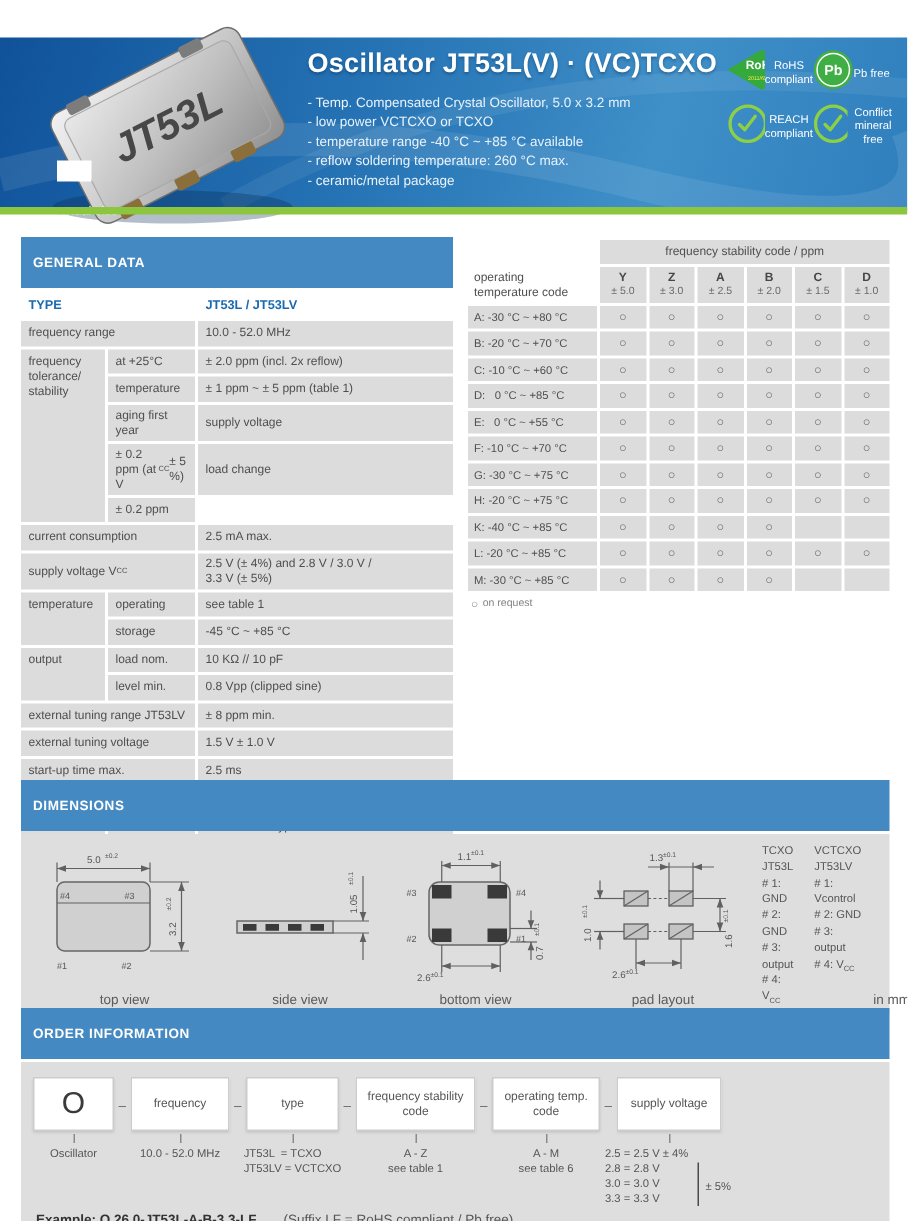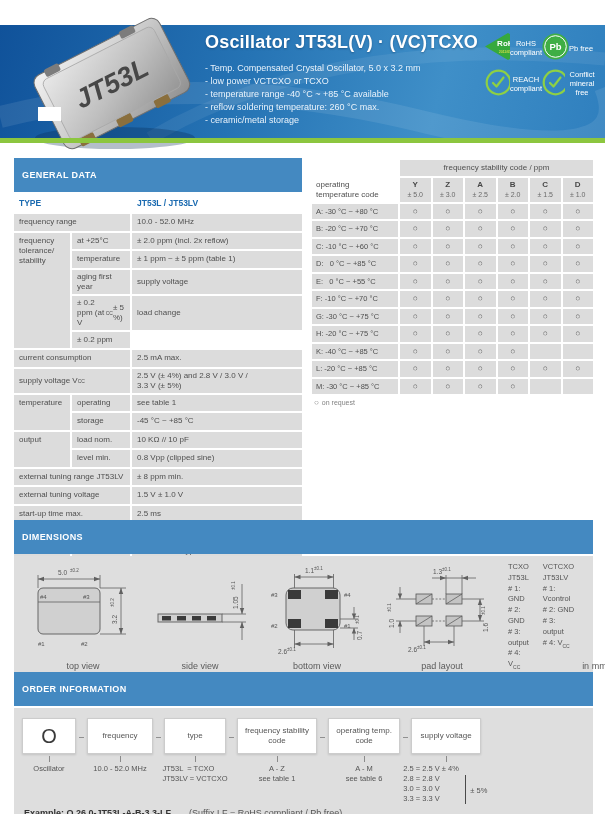--- a/index.html
+++ b/index.html
@@ -102,21 +102,21 @@
       <path d="M150,113 Q330,8 605,34" stroke="rgba(255,255,255,0.07)" stroke-width="13" fill="none"></path>
     </svg>
 
     <div class="banner-title">Oscillator JT53L(V) · (VC)TCXO</div>
 
     <div class="bullets">
       <div>- Temp. Compensated Crystal Oscillator, 5.0 x 3.2 mm</div>
       <div>- low power VCTCXO or TCXO</div>
       <div>- temperature range -40 °C ~ +85 °C available</div>
       <div>- reflow soldering temperature: 260 °C max.</div>
-      <div>- ceramic/metal storage</div>
+      <div>- ceramic/metal package</div>
     </div>
 
     <div class="badges">
       <div class="badge">
         <svg width="46" height="27">
           <polygon points="23,0 46,13.5 23,27 0,13.5" fill="#36a93c"></polygon>
           <text x="23" y="13" text-anchor="middle" font-size="8" font-weight="bold" fill="#fff">RoHS</text>
           <text x="23" y="20" text-anchor="middle" font-size="3.6" fill="#ffe94d">2011/65/EU</text>
         </svg>
         <div class="blabel">RoHS compliant</div>

